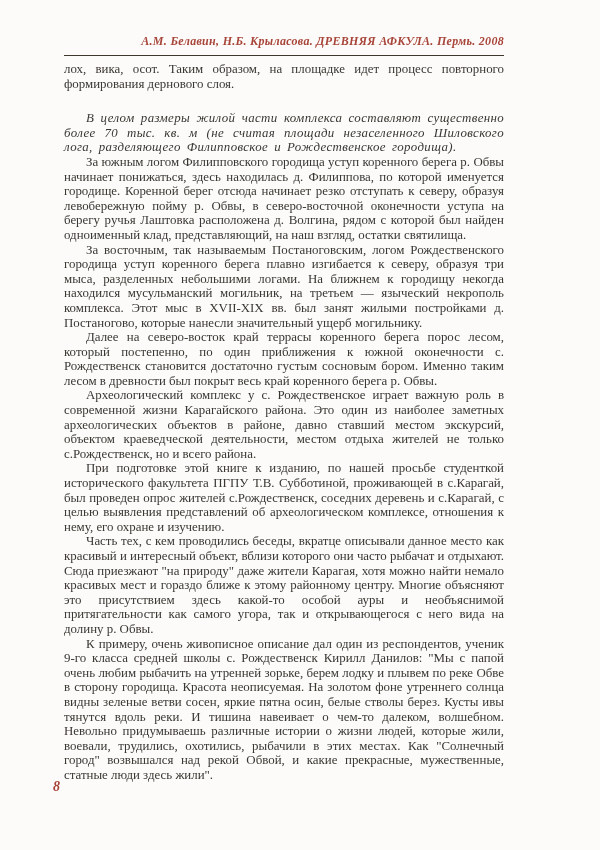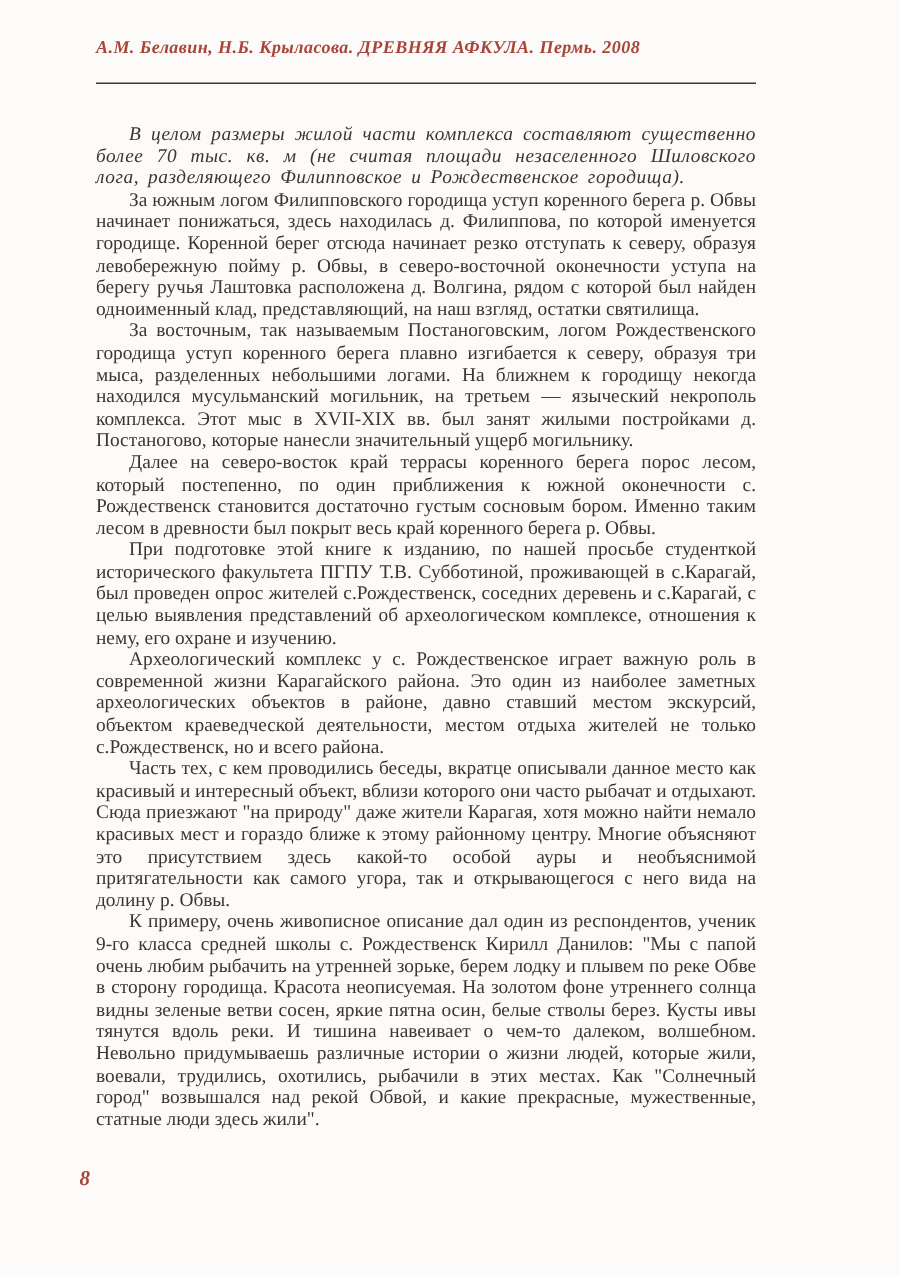--- a/index.html
+++ b/index.html
@@ -15,22 +15,22 @@
     font-family:"Liberation Serif", serif;
     -webkit-font-smoothing:antialiased;
   }
   .page{
     position:relative;
     width:600px;height:850px;
     overflow:hidden;
   }
   .running-header{
     position:absolute;
-    top:24px;left:64px;width:440px;
-    text-align:left;
+    top:34px;left:64px;width:440px;
+    text-align:right;
     color:var(--accent);
     font-style:italic;
     font-weight:bold;
     font-size:12px;
     letter-spacing:0.3px;
     white-space:nowrap;
   }
   .header-rule{
     position:absolute;
     top:55px;left:64px;width:440px;
@@ -71,25 +71,26 @@
 </head>
 <body>
 
 <div class="page">
 
   <div class="running-header">А.М. Белавин, Н.Б. Крыласова. ДРЕВНЯЯ АФКУЛА. Пермь. 2008</div>
 
   <hr class="header-rule">
 
   <div class="body-text">
+      <p class="continuation">лох, вика, осот. Таким образом, на площадке идет процесс повторного формирования дернового слоя.</p>
       <p class="italic">В целом размеры жилой части комплекса составляют существенно более 70 тыс. кв. м (не считая площади незаселенного Шиловского лога, разделяющего Филипповское и Рождественское городища).</p>
       <p class="normal">За южным логом Филипповского городища уступ коренного берега р. Обвы начинает понижаться, здесь находилась д. Филиппова, по которой именуется городище. Коренной берег отсюда начинает резко отступать к северу, образуя левобережную пойму р. Обвы, в северо-восточной оконечности уступа на берегу ручья Лаштовка расположена д. Волгина, рядом с которой был найден одноименный клад, представляющий, на наш взгляд, остатки святилища.</p>
       <p class="normal">За восточным, так называемым Постаноговским, логом Рождественского городища уступ коренного берега плавно изгибается к северу, образуя три мыса, разделенных небольшими логами. На ближнем к городищу некогда находился мусульманский могильник, на третьем — языческий некрополь комплекса. Этот мыс в XVII-XIX вв. был занят жилыми постройками д. Постаногово, которые нанесли значительный ущерб могильнику.</p>
       <p class="normal">Далее на северо-восток край террасы коренного берега порос лесом, который постепенно, по один приближения к южной оконечности с. Рождественск становится достаточно густым сосновым бором. Именно таким лесом в древности был покрыт весь край коренного берега р. Обвы.</p>
+      <p class="normal">Археологический комплекс у с. Рождественское играет важную роль в современной жизни Карагайского района. Это один из наиболее заметных археологических объектов в районе, давно ставший местом экскурсий, объектом краеведческой деятельности, местом отдыха жителей не только с.Рождественск, но и всего района.</p>
       <p class="normal">При подготовке этой книге к изданию, по нашей просьбе студенткой исторического факультета ПГПУ Т.В. Субботиной, проживающей в с.Карагай, был проведен опрос жителей с.Рождественск, соседних деревень и с.Карагай, с целью выявления представлений об археологическом комплексе, отношения к нему, его охране и изучению.</p>
-      <p class="normal">Археологический комплекс у с. Рождественское играет важную роль в современной жизни Карагайского района. Это один из наиболее заметных археологических объектов в районе, давно ставший местом экскурсий, объектом краеведческой деятельности, местом отдыха жителей не только с.Рождественск, но и всего района.</p>
       <p class="normal">Часть тех, с кем проводились беседы, вкратце описывали данное место как красивый и интересный объект, вблизи которого они часто рыбачат и отдыхают. Сюда приезжают "на природу" даже жители Карагая, хотя можно найти немало красивых мест и гораздо ближе к этому районному центру. Многие объясняют это присутствием здесь какой-то особой ауры и необъяснимой притягательности как самого угора, так и открывающегося с него вида на долину р. Обвы.</p>
       <p class="normal">К примеру, очень живописное описание дал один из респондентов, ученик 9-го класса средней школы с. Рождественск Кирилл Данилов: "Мы с папой очень любим рыбачить на утренней зорьке, берем лодку и плывем по реке Обве в сторону городища. Красота неописуемая. На золотом фоне утреннего солнца видны зеленые ветви сосен, яркие пятна осин, белые стволы берез. Кусты ивы тянутся вдоль реки. И тишина навеивает о чем-то далеком, волшебном. Невольно придумываешь различные истории о жизни людей, которые жили, воевали, трудились, охотились, рыбачили в этих местах. Как "Солнечный город" возвышался над рекой Обвой, и какие прекрасные, мужественные, статные люди здесь жили".</p>
     </div>
 
   <div class="page-number">8</div>
 
 </div>
 
 </body></html>

